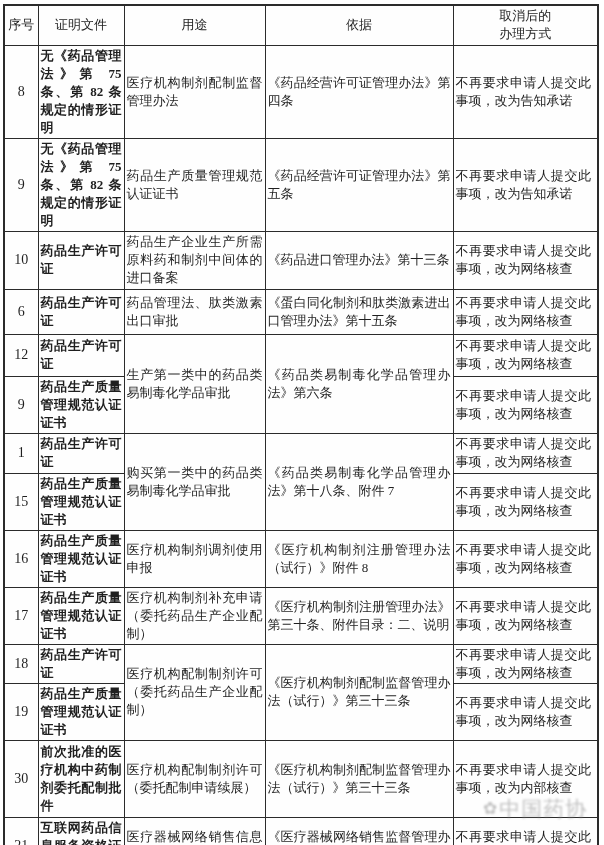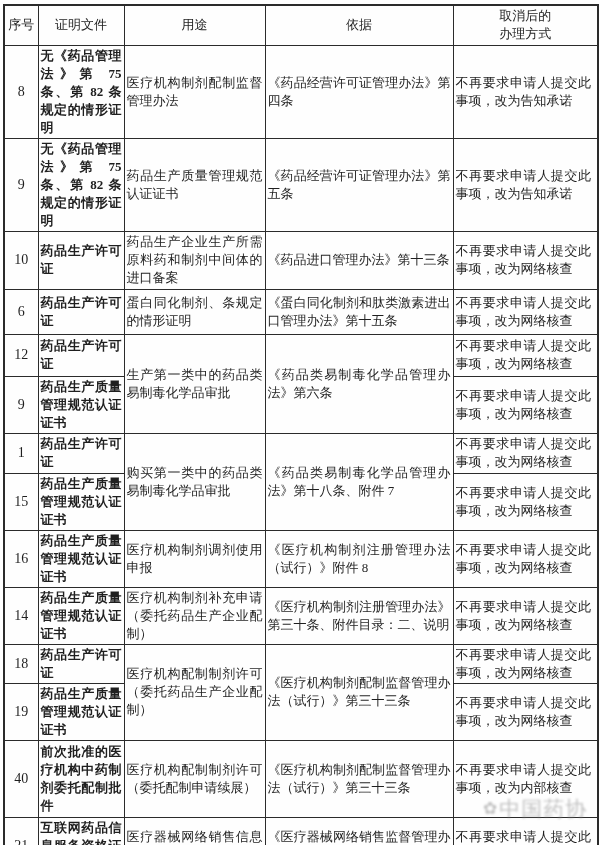--- a/index.html
+++ b/index.html
@@ -101,21 +101,21 @@
     <tr style="height:58px">
       <td class="no">10</td>
       <td class="doc">药品生产许可证</td>
       <td class="purpose">药品生产企业生产所需原料药和制剂中间体的进口备案</td>
       <td class="basis">《药品进口管理办法》第十三条</td>
       <td class="method">不再要求申请人提交此事项，改为网络核查</td>
     </tr>
     <tr style="height:45px">
       <td class="no">6</td>
       <td class="doc">药品生产许可证</td>
-      <td class="purpose">蛋白同化制剂、条规定的情形证明</td>
+      <td class="purpose">药品管理法、肽类激素出口审批</td>
       <td class="basis">《蛋白同化制剂和肽类激素进出口管理办法》第十五条</td>
       <td class="method">不再要求申请人提交此事项，改为网络核查</td>
     </tr>
     <tr style="height:42px">
       <td class="no">12</td>
       <td class="doc">药品生产许可证</td>
       <td class="purpose" rowspan="2">生产第一类中的药品类易制毒化学品审批</td>
       <td class="basis" rowspan="2">《药品类易制毒化学品管理办法》第六条</td>
       <td class="method">不再要求申请人提交此事项，改为网络核查</td>
     </tr>
@@ -137,40 +137,40 @@
       <td class="method">不再要求申请人提交此事项，改为网络核查</td>
     </tr>
     <tr style="height:57px">
       <td class="no">16</td>
       <td class="doc">药品生产质量管理规范认证证书</td>
       <td class="purpose">医疗机构制剂调剂使用申报</td>
       <td class="basis">《医疗机构制剂注册管理办法（试行）》附件 8</td>
       <td class="method">不再要求申请人提交此事项，改为网络核查</td>
     </tr>
     <tr style="height:56px">
-      <td class="no">14</td>
+      <td class="no">17</td>
       <td class="doc">药品生产质量管理规范认证证书</td>
       <td class="purpose">医疗机构制剂补充申请（委托药品生产企业配制）</td>
       <td class="basis">《医疗机构制剂注册管理办法》第三十条、附件目录：二、说明</td>
       <td class="method">不再要求申请人提交此事项，改为网络核查</td>
     </tr>
     <tr style="height:32px">
       <td class="no">18</td>
       <td class="doc">药品生产许可证</td>
       <td class="purpose" rowspan="2">医疗机构配制制剂许可（委托药品生产企业配制）</td>
       <td class="basis" rowspan="2">《医疗机构制剂配制监督管理办法（试行）》第三十三条</td>
       <td class="method">不再要求申请人提交此事项，改为网络核查</td>
     </tr>
     <tr style="height:52px">
       <td class="no">19</td>
       <td class="doc">药品生产质量管理规范认证证书</td>
       <td class="method">不再要求申请人提交此事项，改为网络核查</td>
     </tr>
     <tr style="height:77px">
-      <td class="no">40</td>
+      <td class="no">30</td>
       <td class="doc">前次批准的医疗机构中药制剂委托配制批件</td>
       <td class="purpose">医疗机构配制制剂许可（委托配制申请续展）</td>
       <td class="basis">《医疗机构制剂配制监督管理办法（试行）》第三十三条</td>
       <td class="method">不再要求申请人提交此事项，改为内部核查</td>
     </tr>
     <tr style="height:56px">
       <td class="no">21</td>
       <td class="doc">互联网药品信息服务资格证书</td>
       <td class="purpose">医疗器械网络销售信息备案</td>
       <td class="basis">《医疗器械网络销售监督管理办法》第八条、第九条</td>

